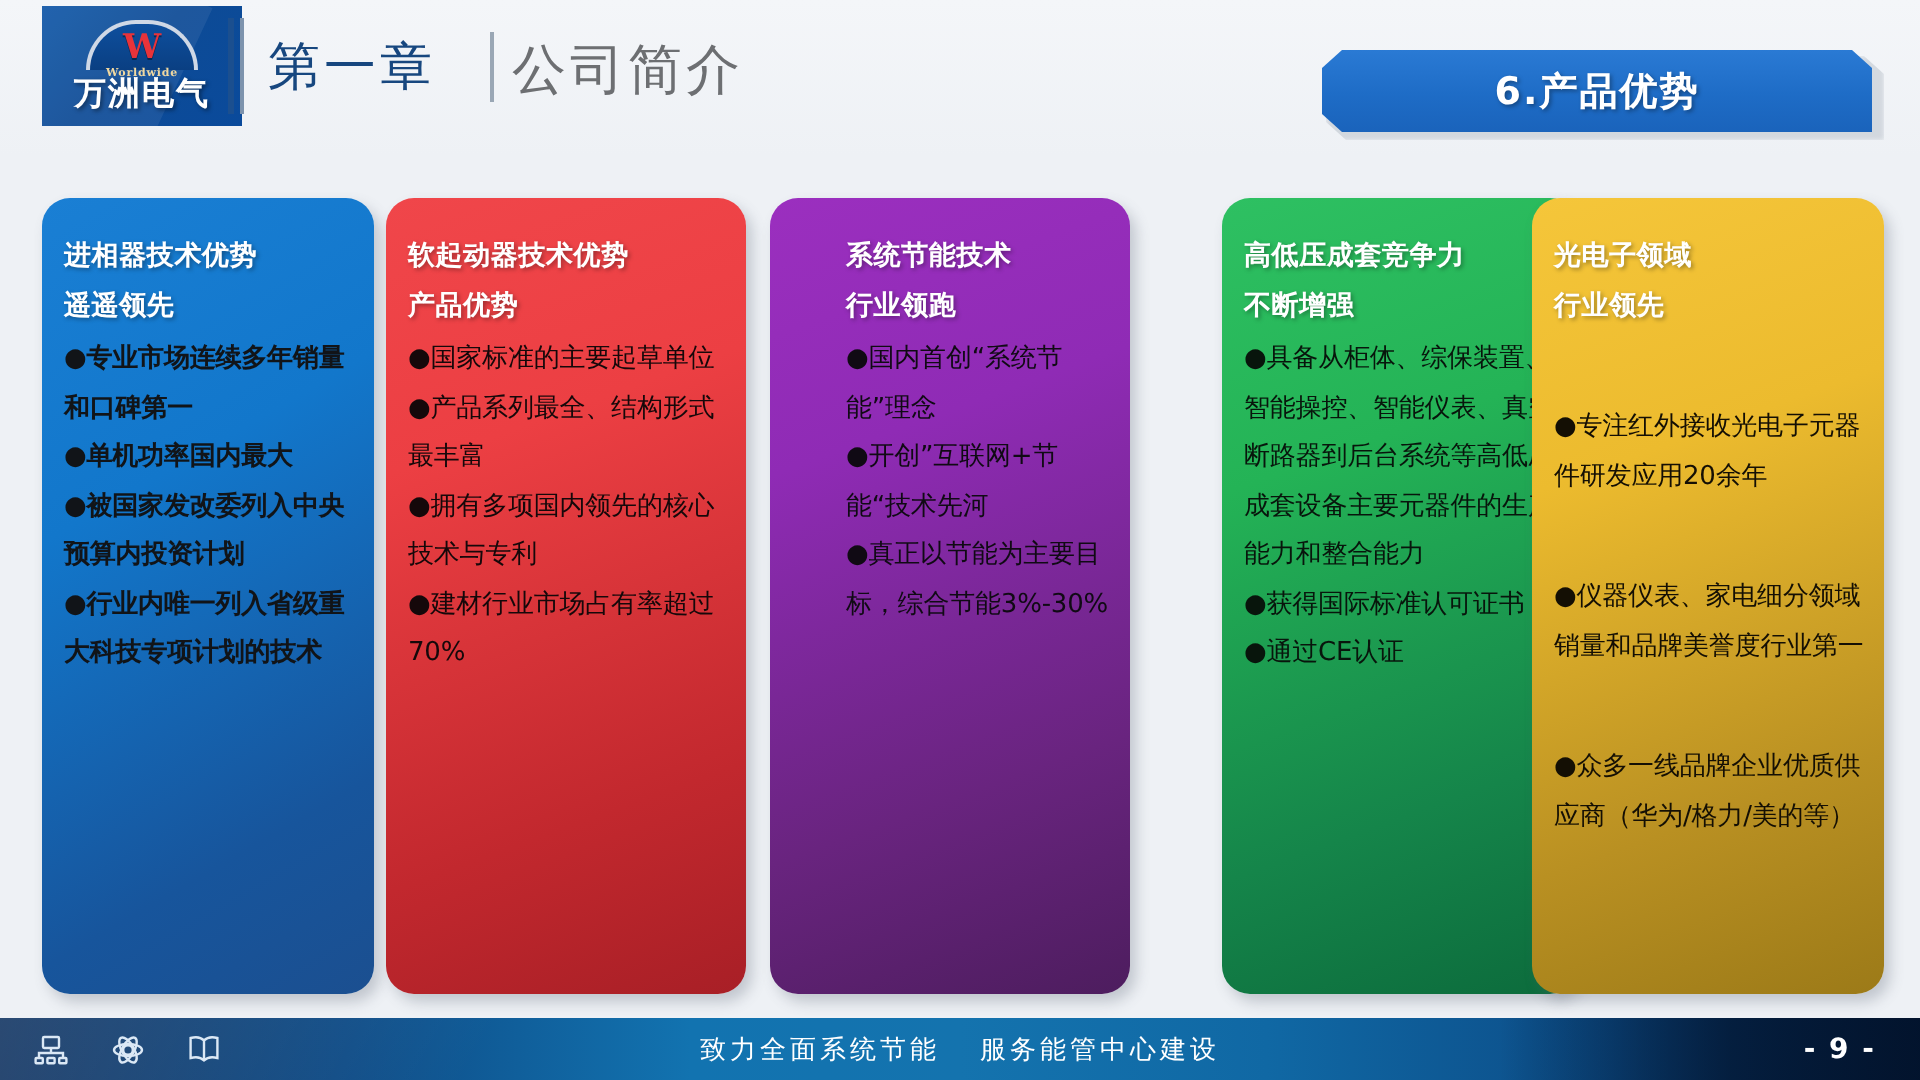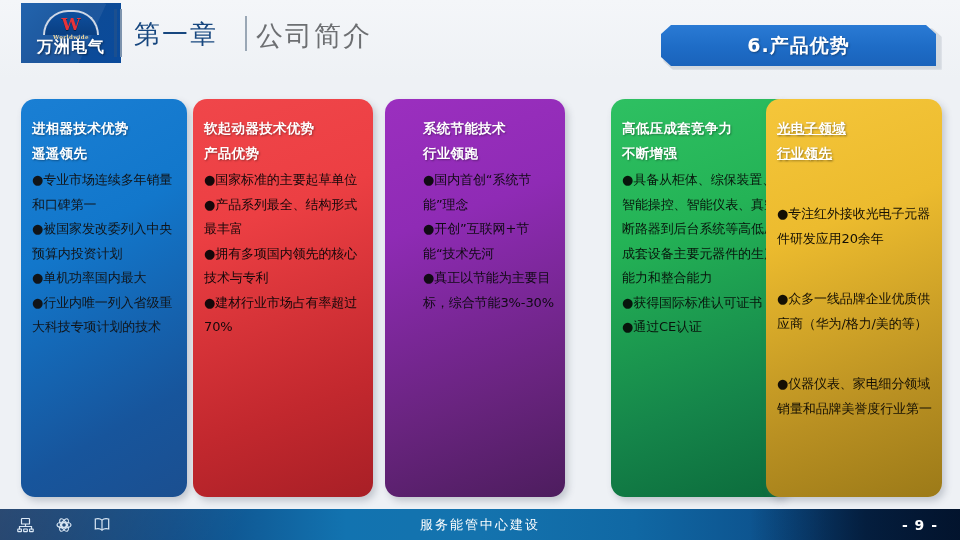--- a/index.html
+++ b/index.html
@@ -114,36 +114,36 @@
     letter-spacing:.3px; margin:0;
   }
   .card ul{ list-style:none; margin-top:2px; }
   .card li{
     font-size:13px; line-height:24.5px; letter-spacing:-.1px;
     text-indent:0;
   }
 
   #card0{ left:21px;  background:linear-gradient(150deg,#1a7fd4 0%,#1277cb 35%,#17559c 78%,#1b4f90 100%); color:#ffffff; }
   #card0 h3{ color:#ffffff; text-shadow:1px 1px 2px rgba(0,0,0,.35); }
-  #card0 li{ color:#111418; }
+  #card0 li{ color:#111418;font-weight:bold; }
 
   #card1{ left:193px; width:180px; background:linear-gradient(160deg,#f0464a 0%,#ec3f43 30%,#c2282e 75%,#a81f26 100%); color:#ffffff; }
   #card1 h3{ color:#ffffff; text-shadow:1px 1px 2px rgba(0,0,0,.35); }
   #card1 li{ color:#15080a; }
 
   #card2{ left:385px; width:180px; background:linear-gradient(160deg,#9b2fbf 0%,#8f2bb5 30%,#69247f 72%,#4d1d5e 100%); color:#ffffff;padding-left:38px; }
   #card2 h3{ color:#ffffff; text-shadow:1px 1px 2px rgba(0,0,0,.35); }
   #card2 li{ color:#100a14; }
 
   #card3{ left:577px; width:178px; background:linear-gradient(160deg,#2ec062 0%,#24b356 32%,#15854a 74%,#0c6b3c 100%); color:#ffffff;margin-left:34px; }
   #card3 h3{ color:#ffffff; text-shadow:1px 1px 2px rgba(0,0,0,.35); }
   #card3 li{ color:#08150c; }
 
   #card4{ left:766px; width:176px; background:linear-gradient(160deg,#f5c63a 0%,#ecbb2e 32%,#b99022 74%,#9c7a18 100%); color:#ffffff; }
-  #card4 h3{ color:#ffffff; text-shadow:1px 1px 2px rgba(0,0,0,.35);text-decoration:underline; }
+  #card4 h3{ color:#ffffff; text-shadow:1px 1px 2px rgba(0,0,0,.35); }
   #card4 li{ color:#140f04;margin-top:36px; }
 
   
   .footer{
     position:absolute; left:0; bottom:0; width:960px; height:31px;
     background:linear-gradient(90deg,#0b2f5e 0%,#0e4b86 18%,#1273b0 36%,#1473ae 50%,#1068a4 66%,#0c4c87 84%,#07244c 100%);
     overflow:hidden;
   }
   .footer:before{
     content:""; position:absolute; left:0; top:0; width:330px; height:31px;
@@ -199,22 +199,22 @@
   </div>
 </div>
 
 <div class="cards">
 
   <div class="card" id="card0">
     <h3>进相器技术优势</h3>
     <h3>遥遥领先</h3>
     <ul>
       <li>●专业市场连续多年销量和口碑第一</li>
+      <li>●单机功率国内最大</li>
       <li>●被国家发改委列入中央预算内投资计划</li>
-      <li>●单机功率国内最大</li>
       <li>●行业内唯一列入省级重大科技专项计划的技术</li>
     </ul>
   </div>
 
   <div class="card" id="card1">
     <h3>软起动器技术优势</h3>
     <h3>产品优势</h3>
     <ul>
       <li>●国家标准的主要起草单位</li>
       <li>●产品系列最全、结构形式最丰富</li>
@@ -241,22 +241,22 @@
       <li>●获得国际标准认可证书</li>
       <li>●通过CE认证</li>
     </ul>
   </div>
 
   <div class="card" id="card4">
     <h3>光电子领域</h3>
     <h3>行业领先</h3>
     <ul>
       <li>●专注红外接收光电子元器件研发应用20余年</li>
+      <li>●仪器仪表、家电细分领域销量和品牌美誉度行业第一</li>
       <li>●众多一线品牌企业优质供应商（华为/格力/美的等）</li>
-      <li>●仪器仪表、家电细分领域销量和品牌美誉度行业第一</li>
     </ul>
   </div>
 </div>
 
 <div class="footer">
 
   <div class="f-icons">
     <span>
       <svg width="17" height="16" viewBox="0 0 17 16" fill="none" stroke="#dbe8f5" stroke-width="1.2">
         <rect x="4.5" y="1.5" width="8" height="5.5" rx="0.6"></rect>
@@ -276,17 +276,18 @@
     </span>
     <span>
       <svg width="16" height="15" viewBox="0 0 16 15" fill="none" stroke="#dbe8f5" stroke-width="1.2">
         <path d="M8 3.2C6.4 1.6 3.6 1.4 1.3 2v10c2.3-.6 5.1-.4 6.7 1.2 1.6-1.6 4.4-1.8 6.7-1.2V2c-2.3-.6-5.1-.4-6.7 1.2z"></path>
         <path d="M8 3.2v10"></path>
       </svg>
     </span>
   </div>
 
   <div class="f-center">
+    <span>致力全面系统节能</span>
     <span>服务能管中心建设</span>
   </div>
 
   <div class="f-page">- 9 -</div>
 </div>
 
 </body></html>

